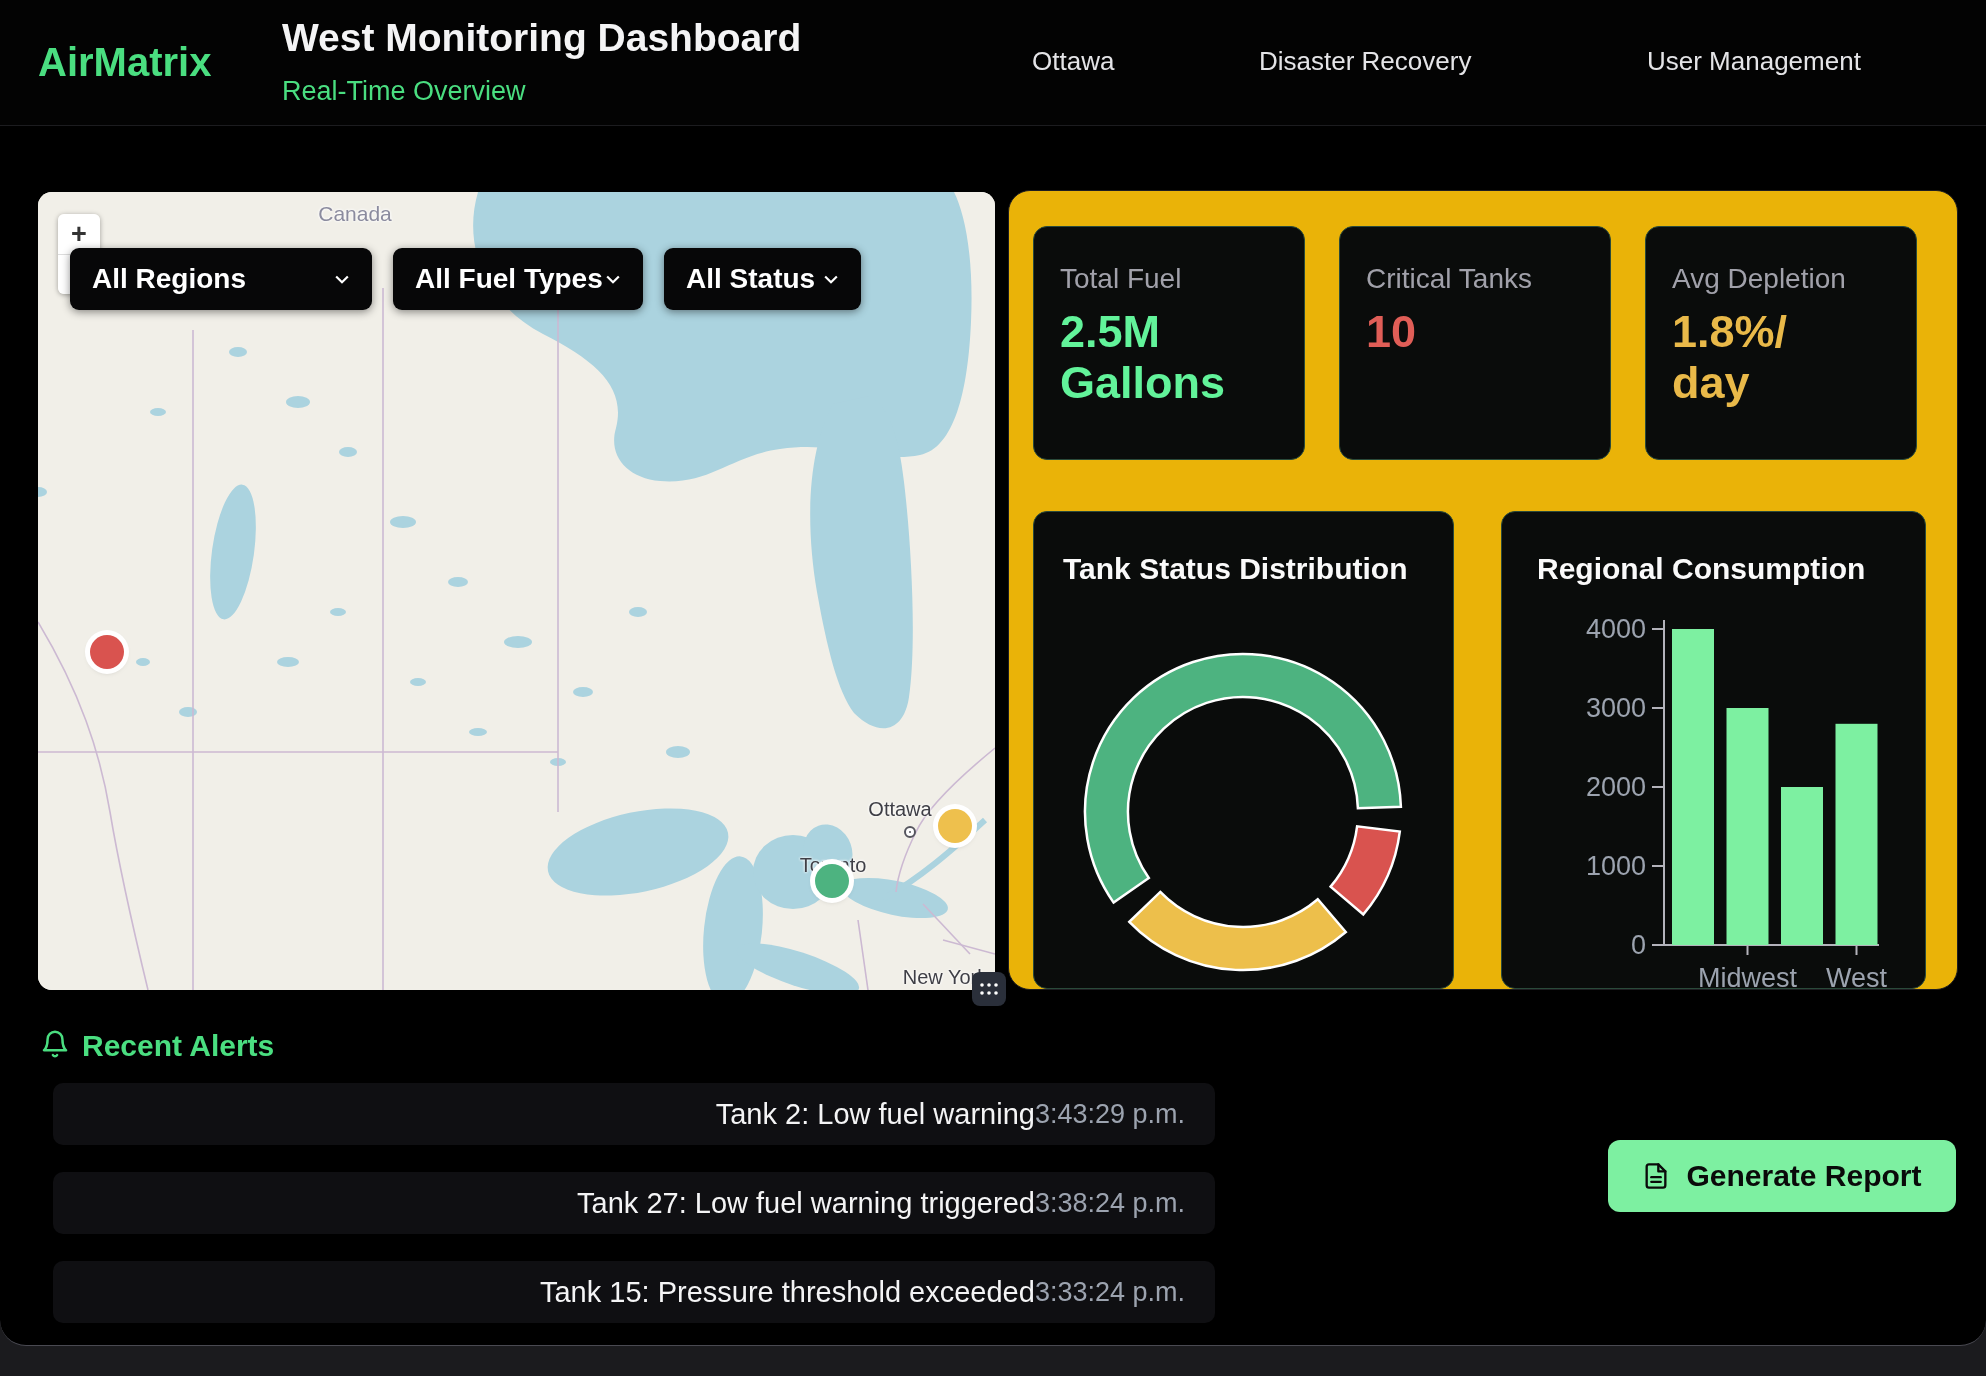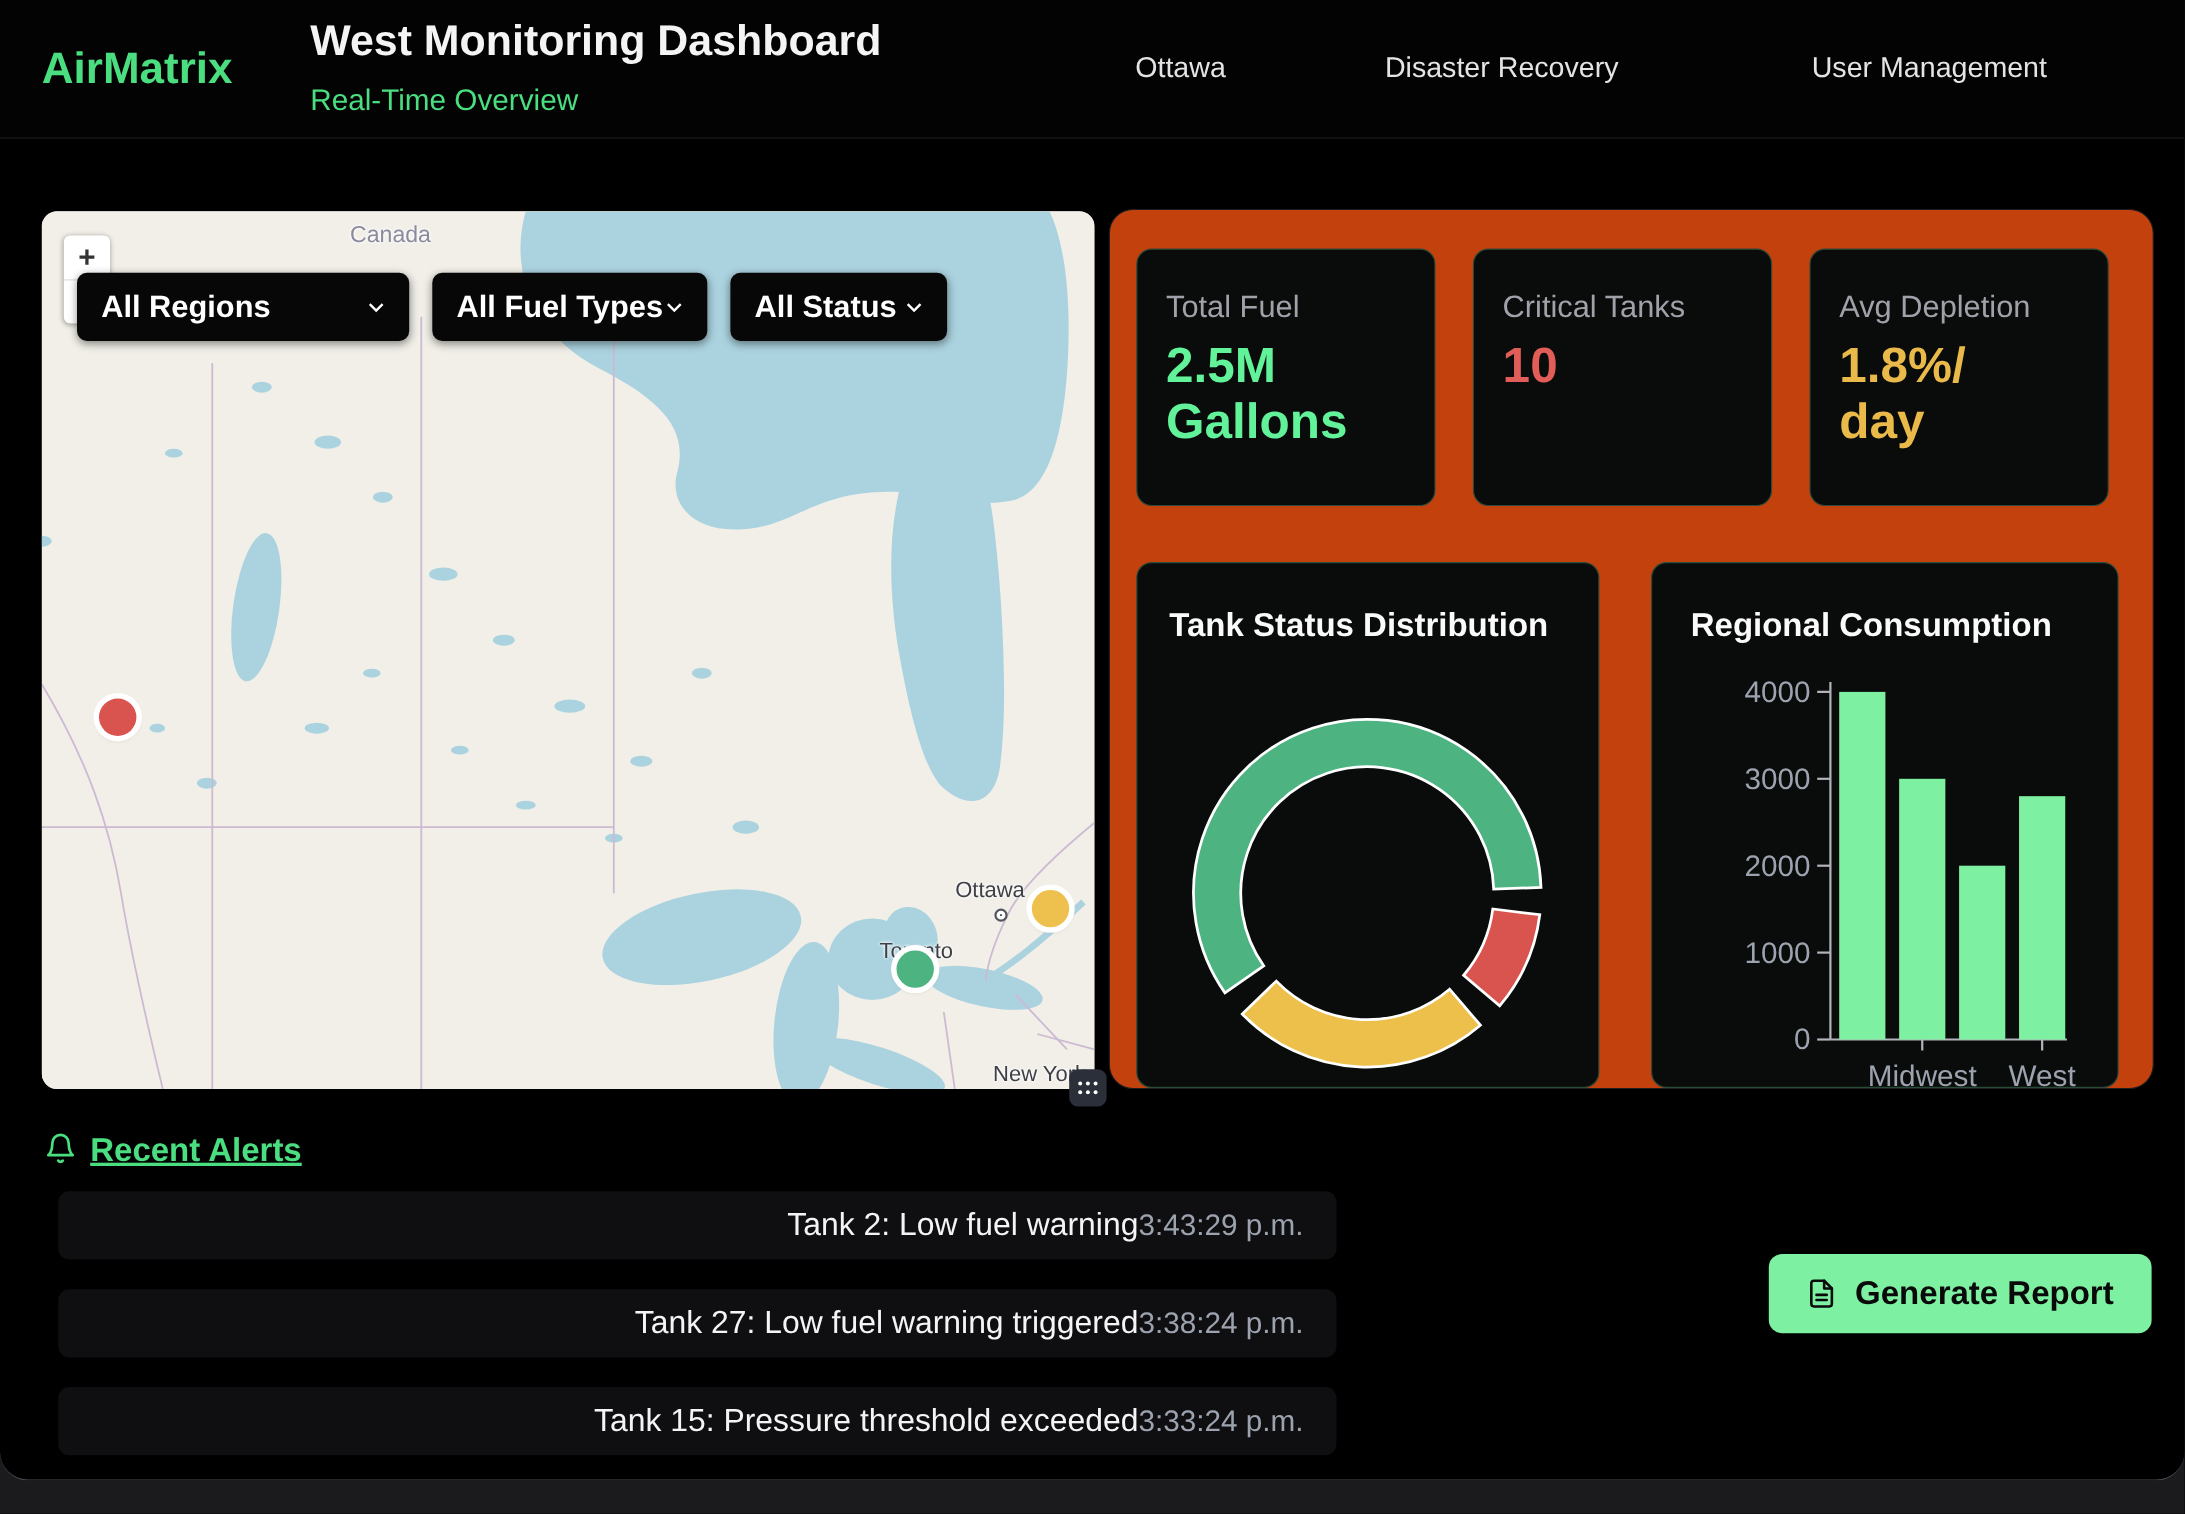--- a/index.html
+++ b/index.html
@@ -32,32 +32,32 @@
               display:flex; align-items:center; justify-content:center; cursor:pointer; }
   .zoom-btn + .zoom-btn { border-top:1px solid #ddd; }
   .filter-row { position:absolute; top:56px; left:0; z-index:2; }
   .filter-pill { position:absolute; height:62px; background:#070708; border-radius:9px; color:#fff;
                  display:flex; align-items:center; padding:0 20px 0 22px; font-size:28px; font-weight:600;
                  box-shadow:0 2px 8px rgba(0,0,0,.45); cursor:pointer; justify-content:space-between; }
   .resize-handle { position:absolute; left:972px; top:972px; width:34px; height:34px; background:#2a2f3a;
                    border-radius:8px; z-index:3; display:flex; align-items:center; justify-content:center; }
   
   .right-panel { position:absolute; left:1008px; top:190px; width:950px; height:800px;
-                 border:1px solid #1d1d21; border-radius:22px; background:#c2410c;padding-left:20px; }
+                 border:1px solid #1d1d21; border-radius:22px; background:#eab308;padding-left:20px; }
   .stat-card { position:absolute; top:35px; width:272px; height:234px; background:#0a0c0b;
                border:1px solid #2a4a3a; border-radius:14px; padding:36px 26px; }
   .stat-label { font-size:28px; font-weight:500; color:#a1a1aa; }
   .stat-value { font-size:45px; font-weight:700; margin-top:12px; line-height:1.13; white-space:pre-line; }
   .chart-card { position:absolute; top:320px; height:478px; background:#0a0c0b;
                 border:1px solid #2a4a3a; border-radius:14px; }
   .chart-title { position:absolute; top:40px; font-size:30px; font-weight:700; color:#fafafa; }
   .chart-card svg { position:absolute; left:0; top:0; }
   svg text { font-family:"Liberation Sans", sans-serif; }
   
-  .alerts-title { position:absolute; left:82px; top:1029px; font-size:30px; font-weight:700; color:#4ade80;text-decoration:underline; }
+  .alerts-title { position:absolute; left:82px; top:1029px; font-size:30px; font-weight:700; color:#4ade80; }
   .bell { position:absolute; left:40px; top:1028px; }
   .alert-row { position:absolute; left:53px; width:1162px; height:62px; background:#0f0f12;
                border-radius:10px; display:flex; align-items:center; justify-content:flex-end;
                padding:0 30px; }
   .alert-text { font-size:29px; color:#f4f4f5; }
   .alert-time { font-size:27px; color:#9ca3af; }
   
   .btn { position:absolute; top:1140px; height:72px; border-radius:12px; display:flex; align-items:center;
          justify-content:center; font-size:30px; font-weight:700; cursor:pointer; gap:16px; border:none; }
   .btn-ack { left:1235px; width:353px; background:#2d5a3d; color:#fff; border:1px solid #3a7050; }

